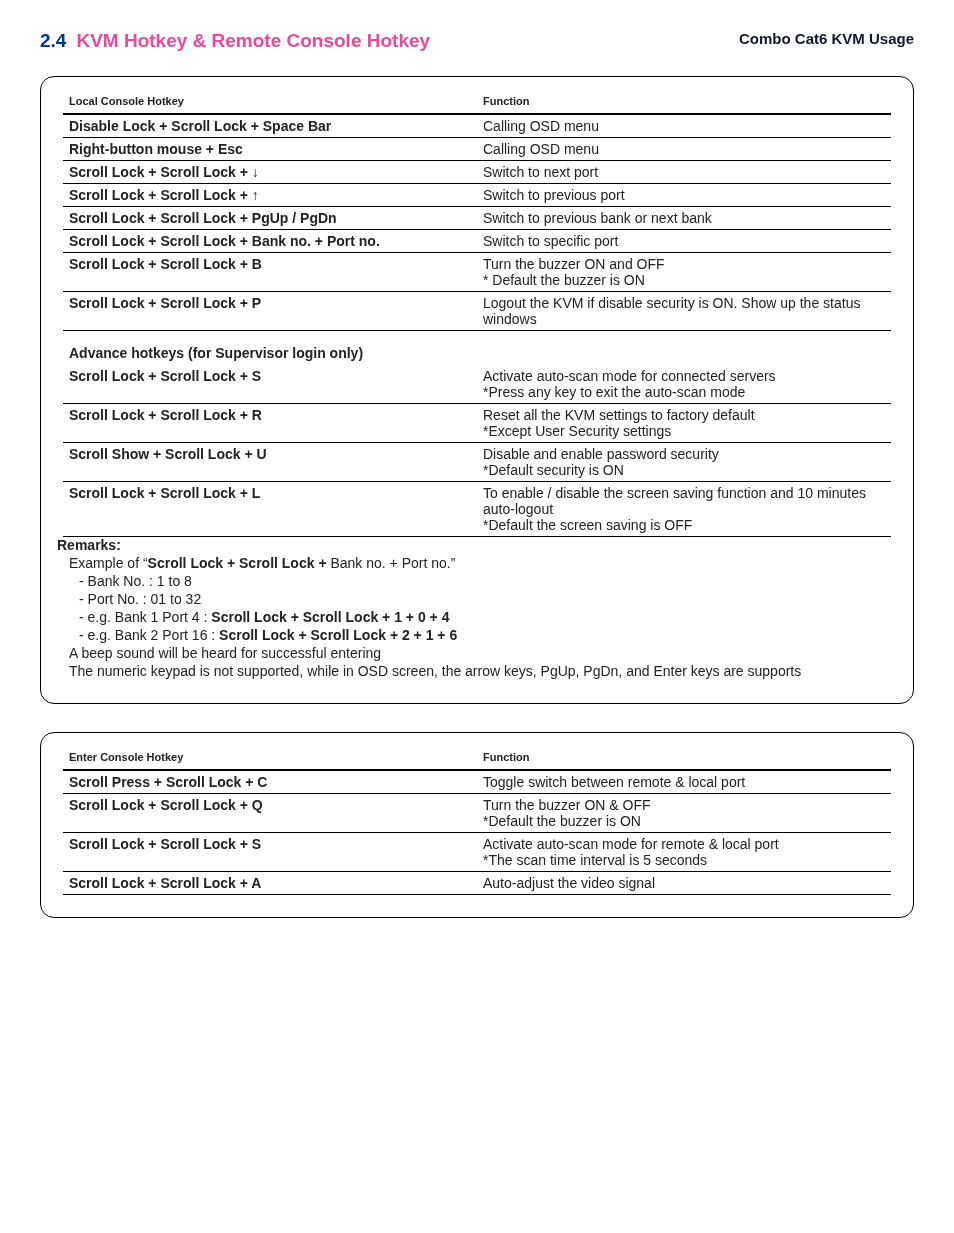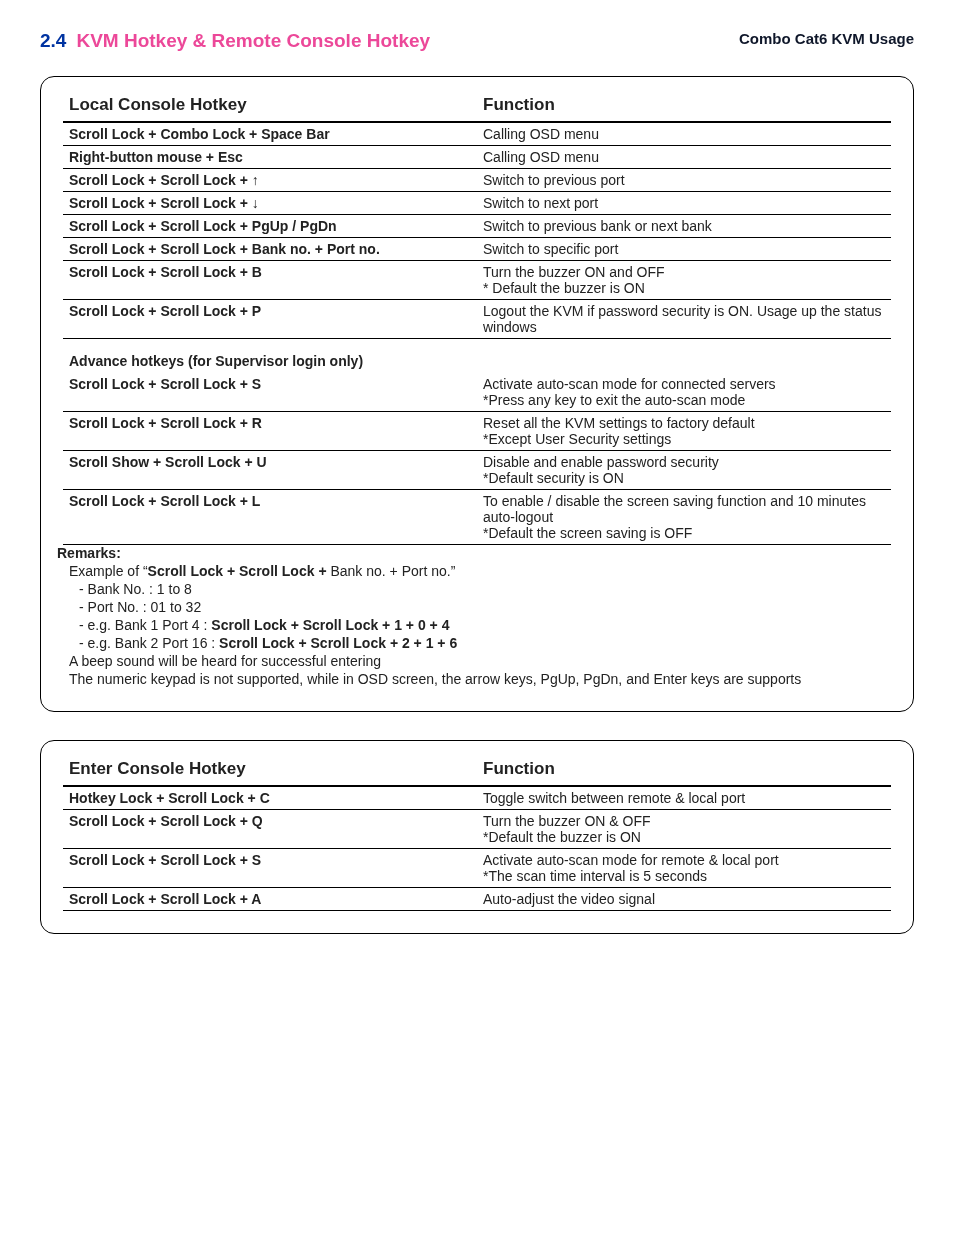--- a/index.html
+++ b/index.html
@@ -41,21 +41,21 @@
     padding: 14px 22px 22px 22px;
     margin-bottom: 28px;
   }
   table.hotkey {
     width: 100%;
     border-collapse: collapse;
   }
   table.hotkey th {
     text-align: left;
     font-weight: bold;
-    font-size: 17px;
+    font-size: 11px;
     padding: 4px 6px 6px 6px;
     border-bottom: 2px solid #000;
   }
   table.hotkey td {
     padding: 3px 6px;
     border-bottom: 1px solid #000;
     vertical-align: top;
     font-size: 14px;
   }
   table.hotkey td.left {
@@ -94,51 +94,51 @@
 <div class="box">
   <table class="hotkey">
     <tbody>
         <tr>
       <th>Local Console Hotkey</th>
       <th>Function</th>
     </tr>
     </tbody>
       <tbody id="local-rows">
         <tr>
-          <td class="left">Scroll Lock  +  Combo Lock  +   Space Bar</td>
+          <td class="left">Disable Lock  +  Scroll Lock  +   Space Bar</td>
           <td style="white-space: pre-line;">Calling OSD menu</td>
         </tr>
         <tr>
           <td class="left">Right-button mouse  +  Esc</td>
           <td style="white-space: pre-line;">Calling OSD menu</td>
         </tr>
         <tr>
+          <td class="left">Scroll Lock  +  Scroll Lock  +    ↓</td>
+          <td style="white-space: pre-line;">Switch to next port</td>
+        </tr>
+        <tr>
           <td class="left">Scroll Lock  +  Scroll Lock  +    ↑</td>
           <td style="white-space: pre-line;">Switch to previous port</td>
-        </tr>
-        <tr>
-          <td class="left">Scroll Lock  +  Scroll Lock  +    ↓</td>
-          <td style="white-space: pre-line;">Switch to next port</td>
         </tr>
         <tr>
           <td class="left">Scroll Lock  +  Scroll Lock  +   PgUp / PgDn</td>
           <td style="white-space: pre-line;">Switch to previous bank or next bank</td>
         </tr>
         <tr>
           <td class="left">Scroll Lock  +  Scroll Lock  +   Bank no.  +  Port no.</td>
           <td style="white-space: pre-line;">Switch to specific port</td>
         </tr>
         <tr>
           <td class="left">Scroll Lock  +  Scroll Lock  +   B</td>
           <td style="white-space: pre-line;">Turn the buzzer ON and OFF
 * Default the buzzer is ON</td>
         </tr>
         <tr>
           <td class="left">Scroll Lock  +  Scroll Lock  +   P</td>
-          <td style="white-space: pre-line;">Logout the KVM if password security is ON.  Usage up the status windows</td>
+          <td style="white-space: pre-line;">Logout the KVM if disable security is ON.  Show up the status windows</td>
         </tr>
       </tbody>
   </table>
 
   <div class="adv-title">Advance hotkeys (for Supervisor login only)</div>
   <table class="hotkey">
     <tbody id="adv-rows">
         <tr>
           <td class="left">Scroll Lock  +  Scroll Lock  +   S</td>
           <td style="white-space: pre-line;">Activate auto-scan mode for connected servers
@@ -179,21 +179,21 @@
 <div class="box">
   <table class="hotkey">
     <tbody>
         <tr>
       <th>Enter Console Hotkey</th>
       <th>Function</th>
     </tr>
     </tbody>
       <tbody id="remote-rows">
         <tr>
-          <td class="left">Hotkey Lock  +  Scroll Lock  +   C</td>
+          <td class="left">Scroll Press  +  Scroll Lock  +   C</td>
           <td style="white-space: pre-line;">Toggle switch between remote &amp; local port</td>
         </tr>
         <tr>
           <td class="left">Scroll Lock  +  Scroll Lock  +   Q</td>
           <td style="white-space: pre-line;">Turn the buzzer ON &amp; OFF
 *Default the buzzer is ON</td>
         </tr>
         <tr>
           <td class="left">Scroll Lock  +  Scroll Lock  +   S</td>
           <td style="white-space: pre-line;">Activate auto-scan mode for remote &amp; local port

